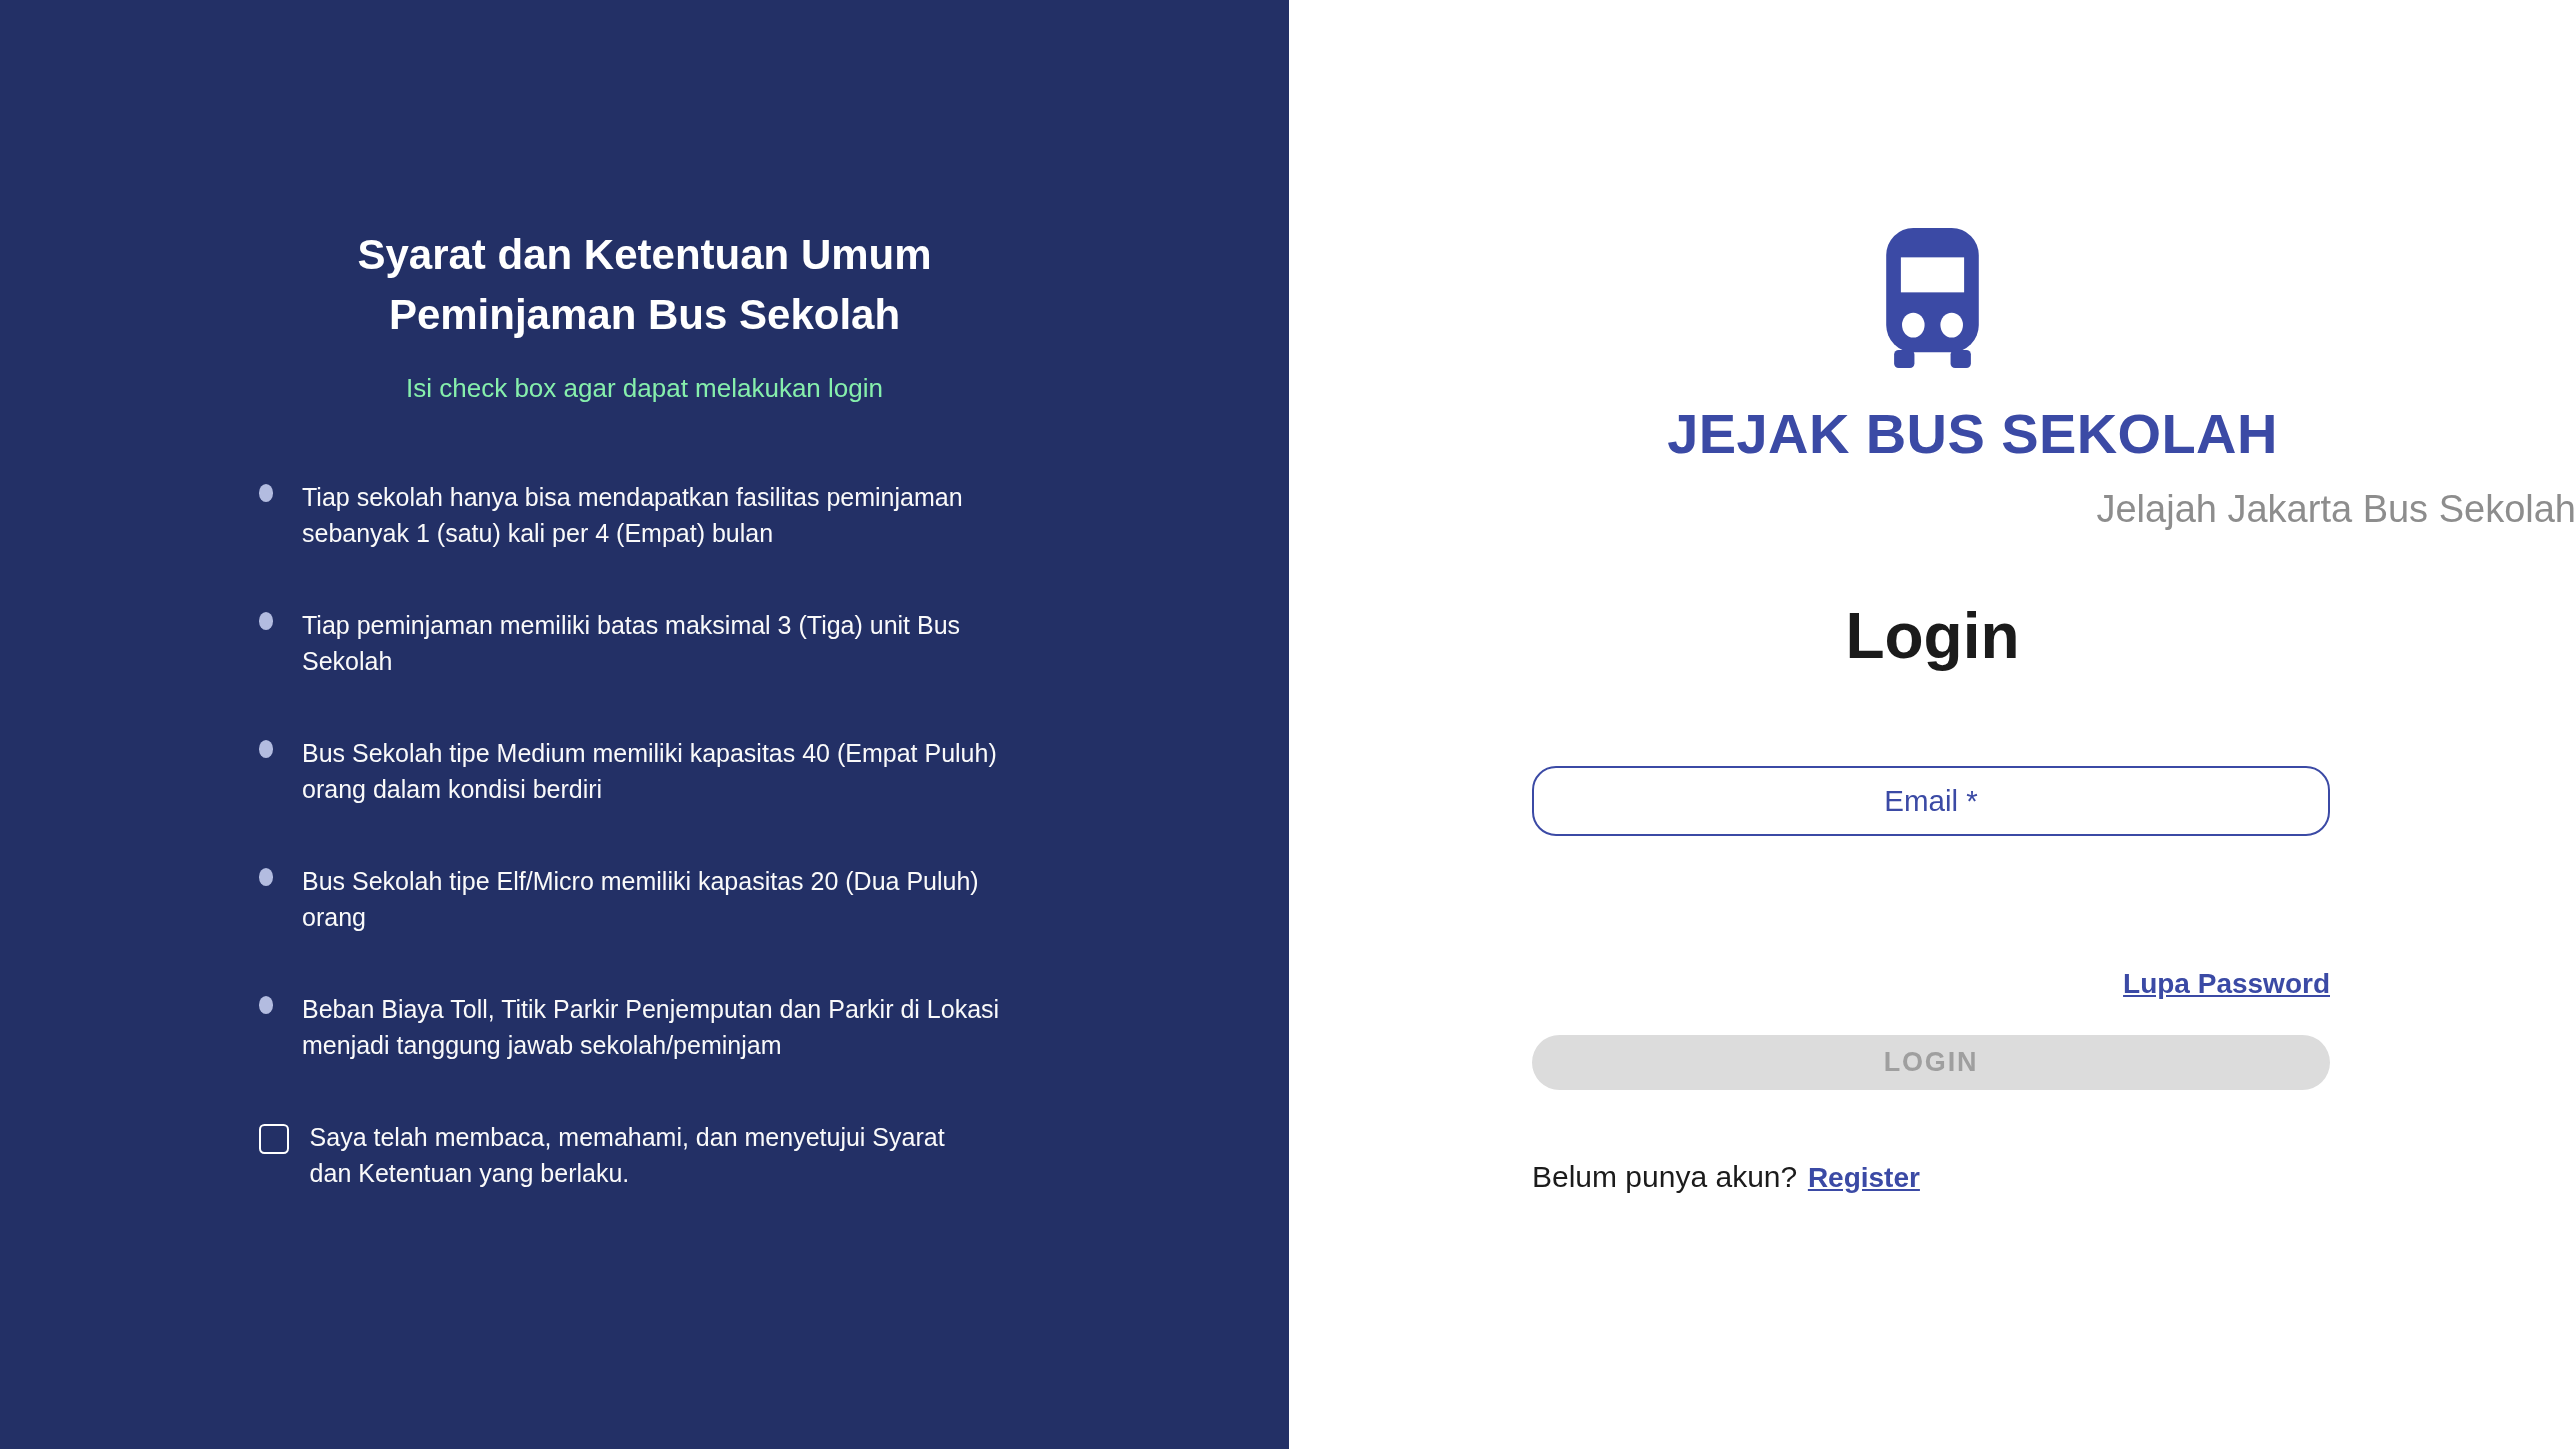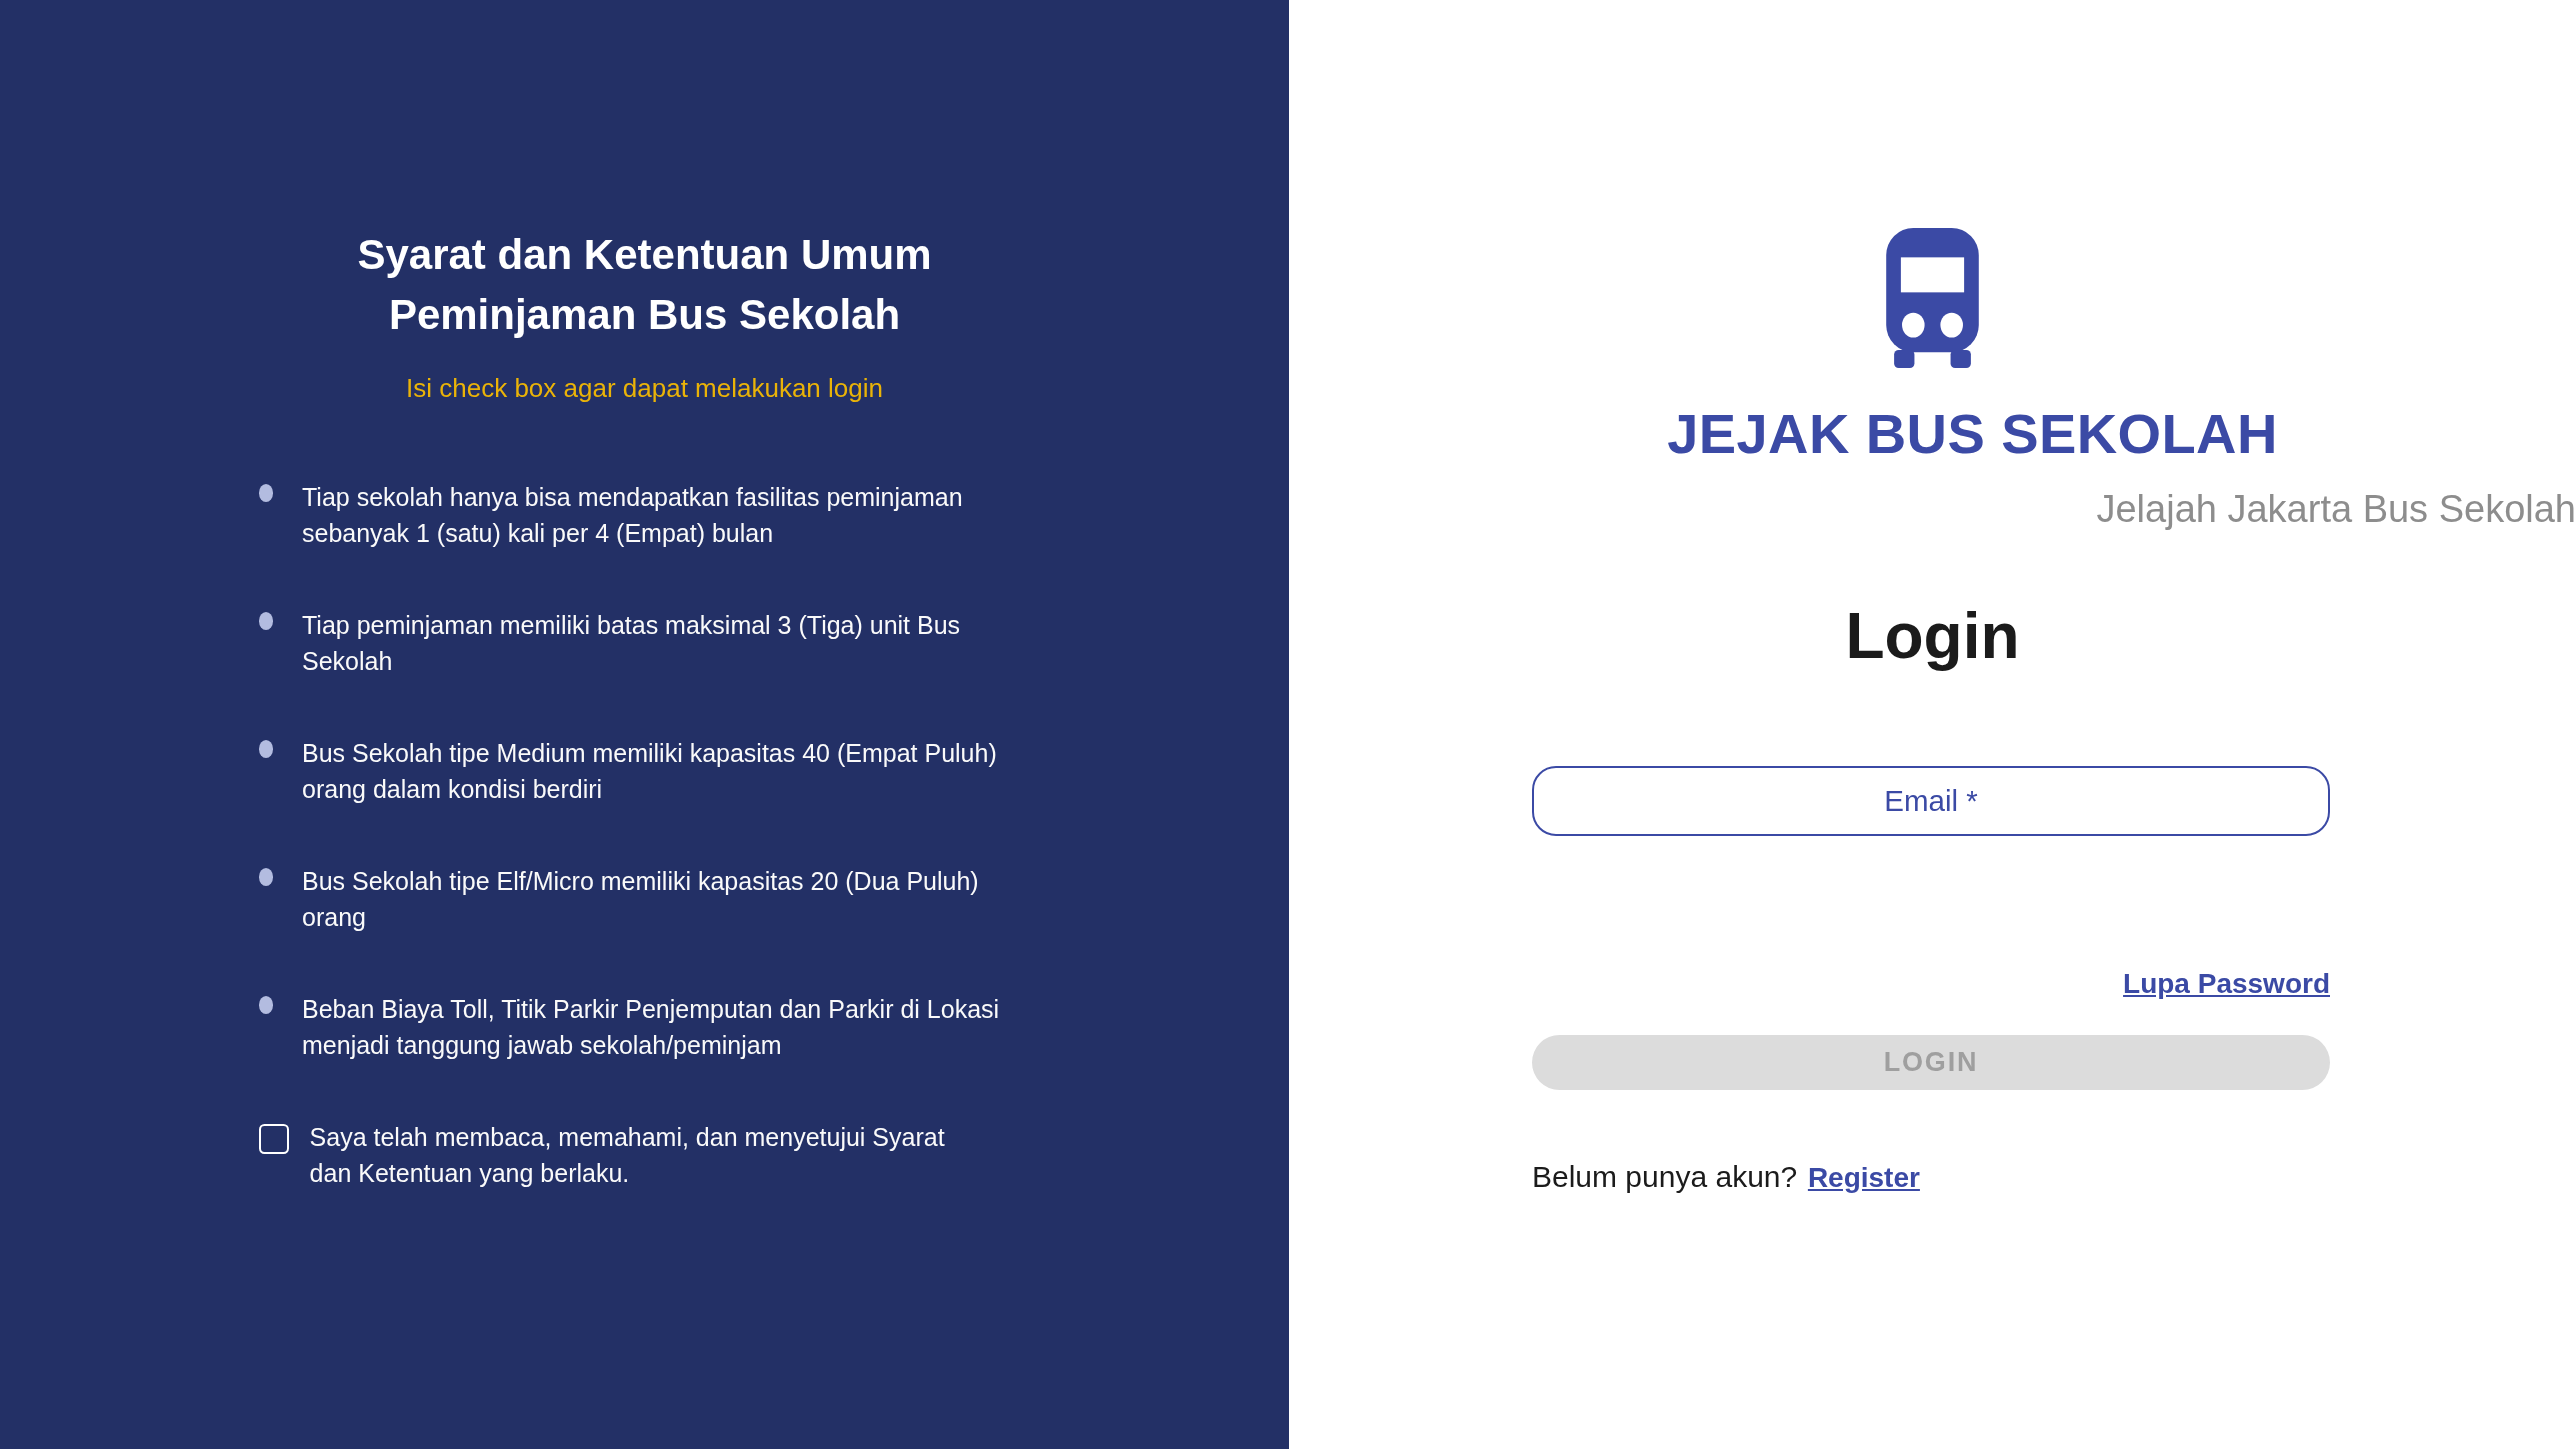--- a/index.html
+++ b/index.html
@@ -19,21 +19,21 @@
     padding-left: 28px;
   }
   .left-inner { position: absolute; left: 259px; top: 225px; width: 771px; }
   .terms-title {
     margin: 0 auto; max-width: 648px;
     text-align: center; color: #ffffff;
     font-size: 42px; line-height: 1.42; font-weight: bold;
   }
   .terms-notice {
     margin: 29px 0 0; text-align: center;
-    color: #eab308; font-size: 26px; font-weight: normal;
+    color: #86efac; font-size: 26px; font-weight: normal;
   }
   .terms-list { list-style: none; margin: 75px 0 0; padding: 0; }
   .terms-item {
     position: relative; padding-left: 43px; margin-bottom: 56px;
     max-width: 744px; color: #fafafa;
     font-size: 25px; line-height: 36px;
   }
   .bullet-dot {
     position: absolute; left: 0; top: 4.5px;
     width: 14.3px; height: 18px;

